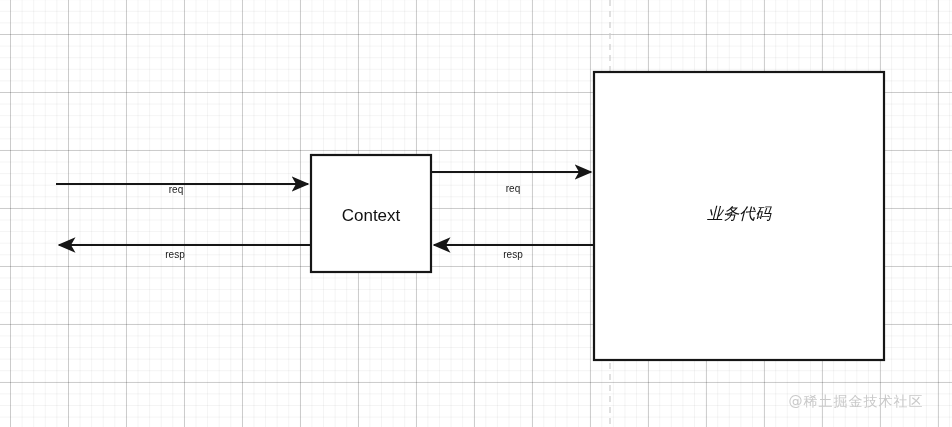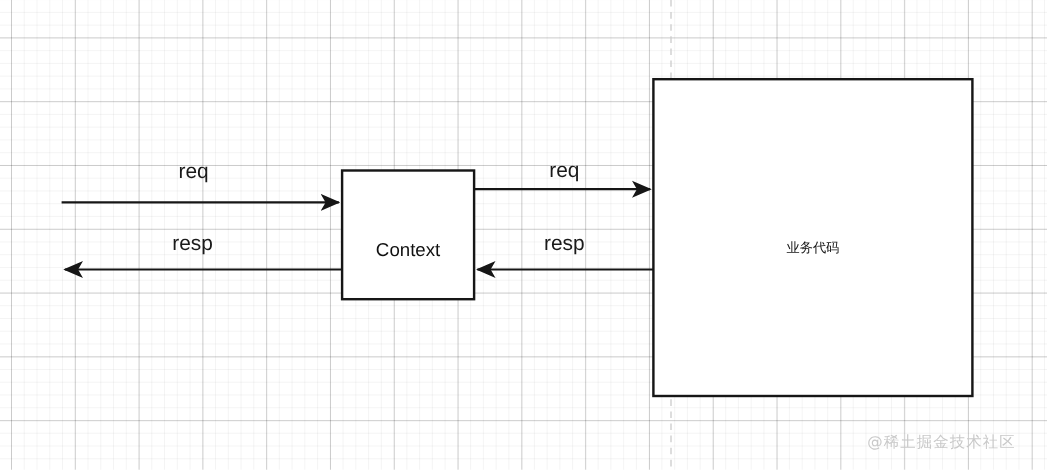--- a/index.html
+++ b/index.html
@@ -25,30 +25,30 @@
       58px 58px;
     background-position: 10px 0px, 0px 34px, 10px 0px, 0px 34px;
   }
   #svg{position:absolute;left:0;top:0;width:952px;height:427px;}
   .node-label{
     position:absolute;
     color:#111111;
     white-space:nowrap;
     transform:translate(-50%,-50%);
     pointer-events:none;
-    margin-top:12px;
   }
   .lbl-context{font-size:17px;}
-  .lbl-biz{font-size:12px;}
+  .lbl-biz{font-size:16px;font-style:italic;}
   .edge-label{
     position:absolute;
-    font-size:19px;
+    font-size:10px;
     color:#1a1a1a;
     white-space:nowrap;
     transform:translate(-50%,-50%);
+    margin-top:32px;
   }
   .watermark{
     position:absolute;
     font-size:14px;
     color:#c9c9c9;
     white-space:nowrap;
     letter-spacing:1px;
     transform:translate(-50%,-50%);
     font-family:"DejaVu Sans","Liberation Sans",sans-serif;
   }

